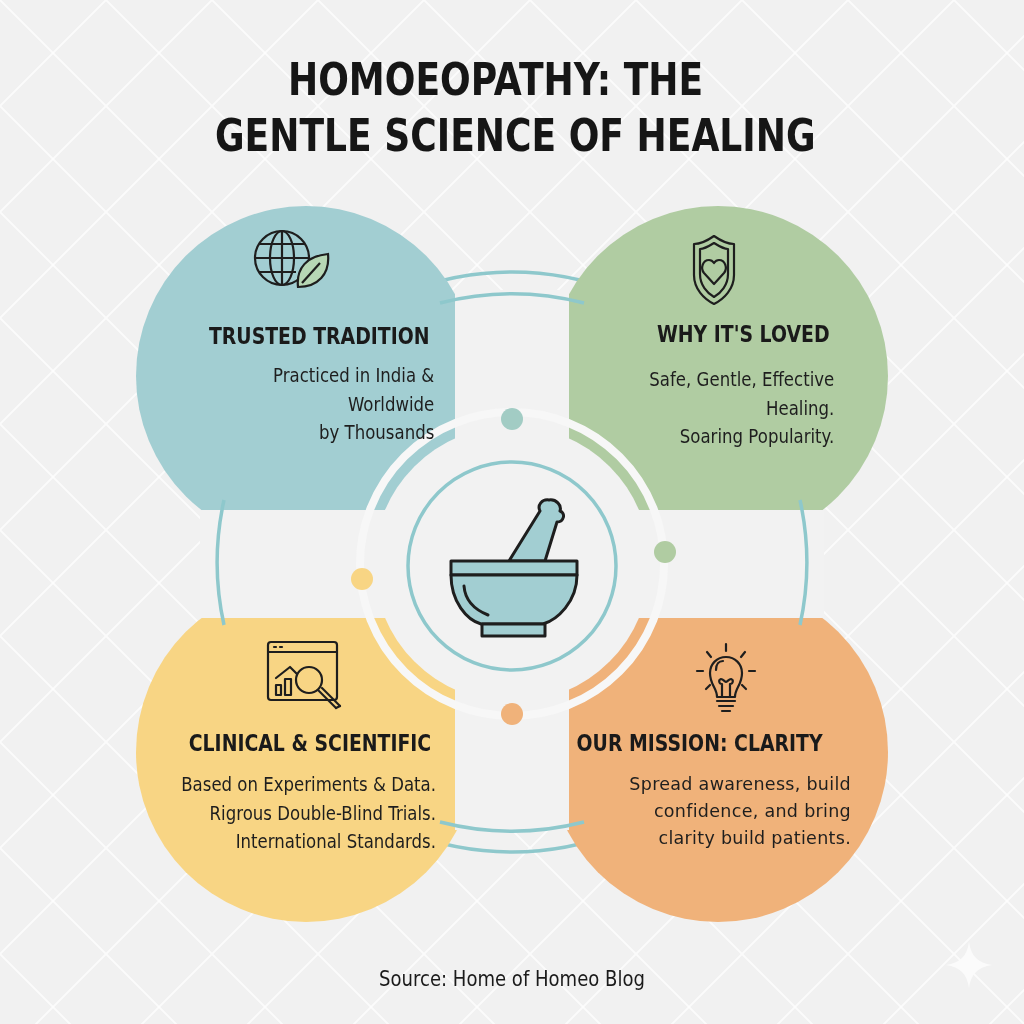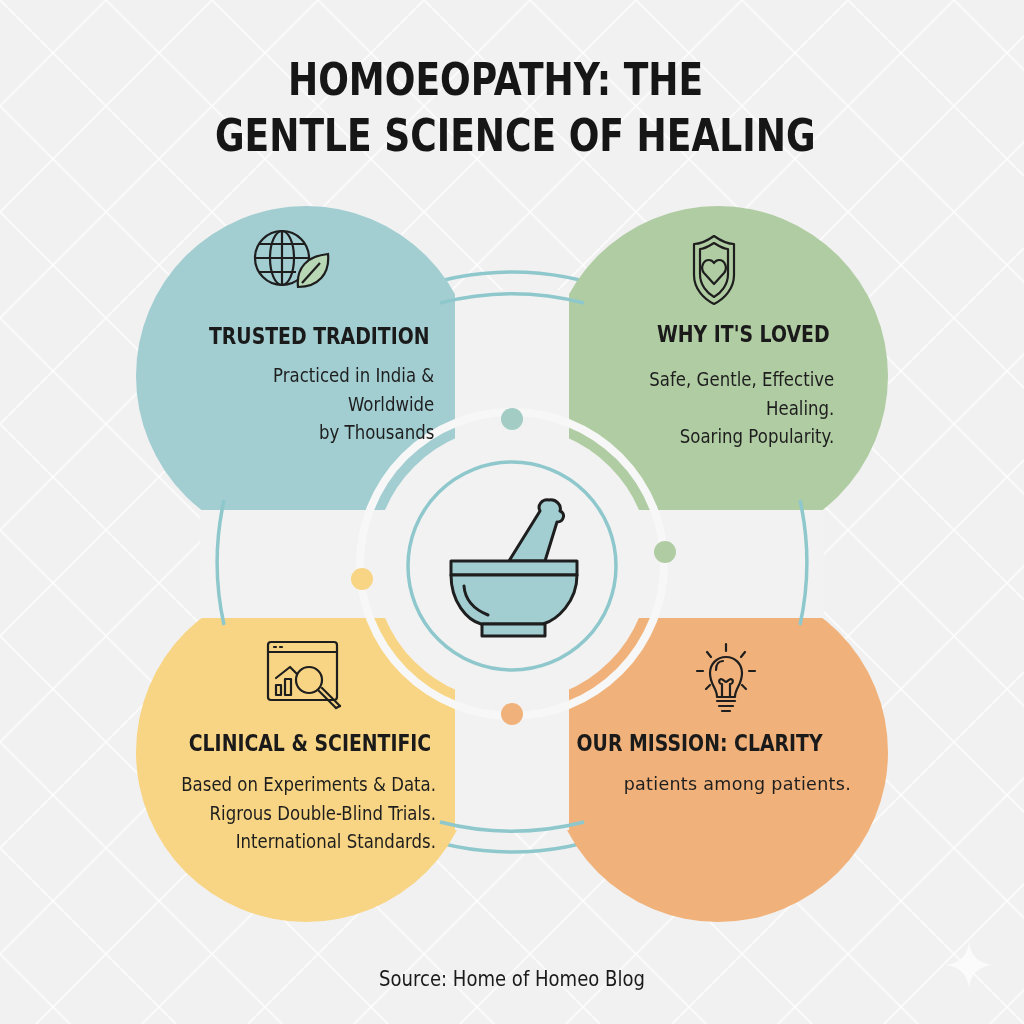--- a/index.html
+++ b/index.html
@@ -159,21 +159,23 @@
   <div class="card-body" style="margin-top:14px;">
     <span>Based on Experiments &amp; Data.</span>
     <span>Rigrous Double-Blind Trials.</span>
     <span>International Standards.</span>
   </div>
 </div>
 
 <div class="card-text" style="left:535px; top:729px; width:316px;">
   <div class="card-heading">OUR MISSION: CLARITY</div>
   <div class="card-body plain" style="margin-top:14px;">
-    <span>patients among patients.</span>
+    <span>Spread awareness, build</span>
+    <span>confidence, and bring</span>
+    <span>clarity build patients.</span>
   </div>
 </div>
 
 <div class="source">Source: Home of Homeo Blog</div>
 
 <svg class="sparkle" width="50" height="50" viewBox="0 0 50 50">
   <path d="M 25 2 C 27 16 34 23 48 25 C 34 27 27 34 25 48 C 23 34 16 27 2 25 C 16 23 23 16 25 2 Z" fill="#fbfbfb"></path>
 </svg>
 
 </body></html>

